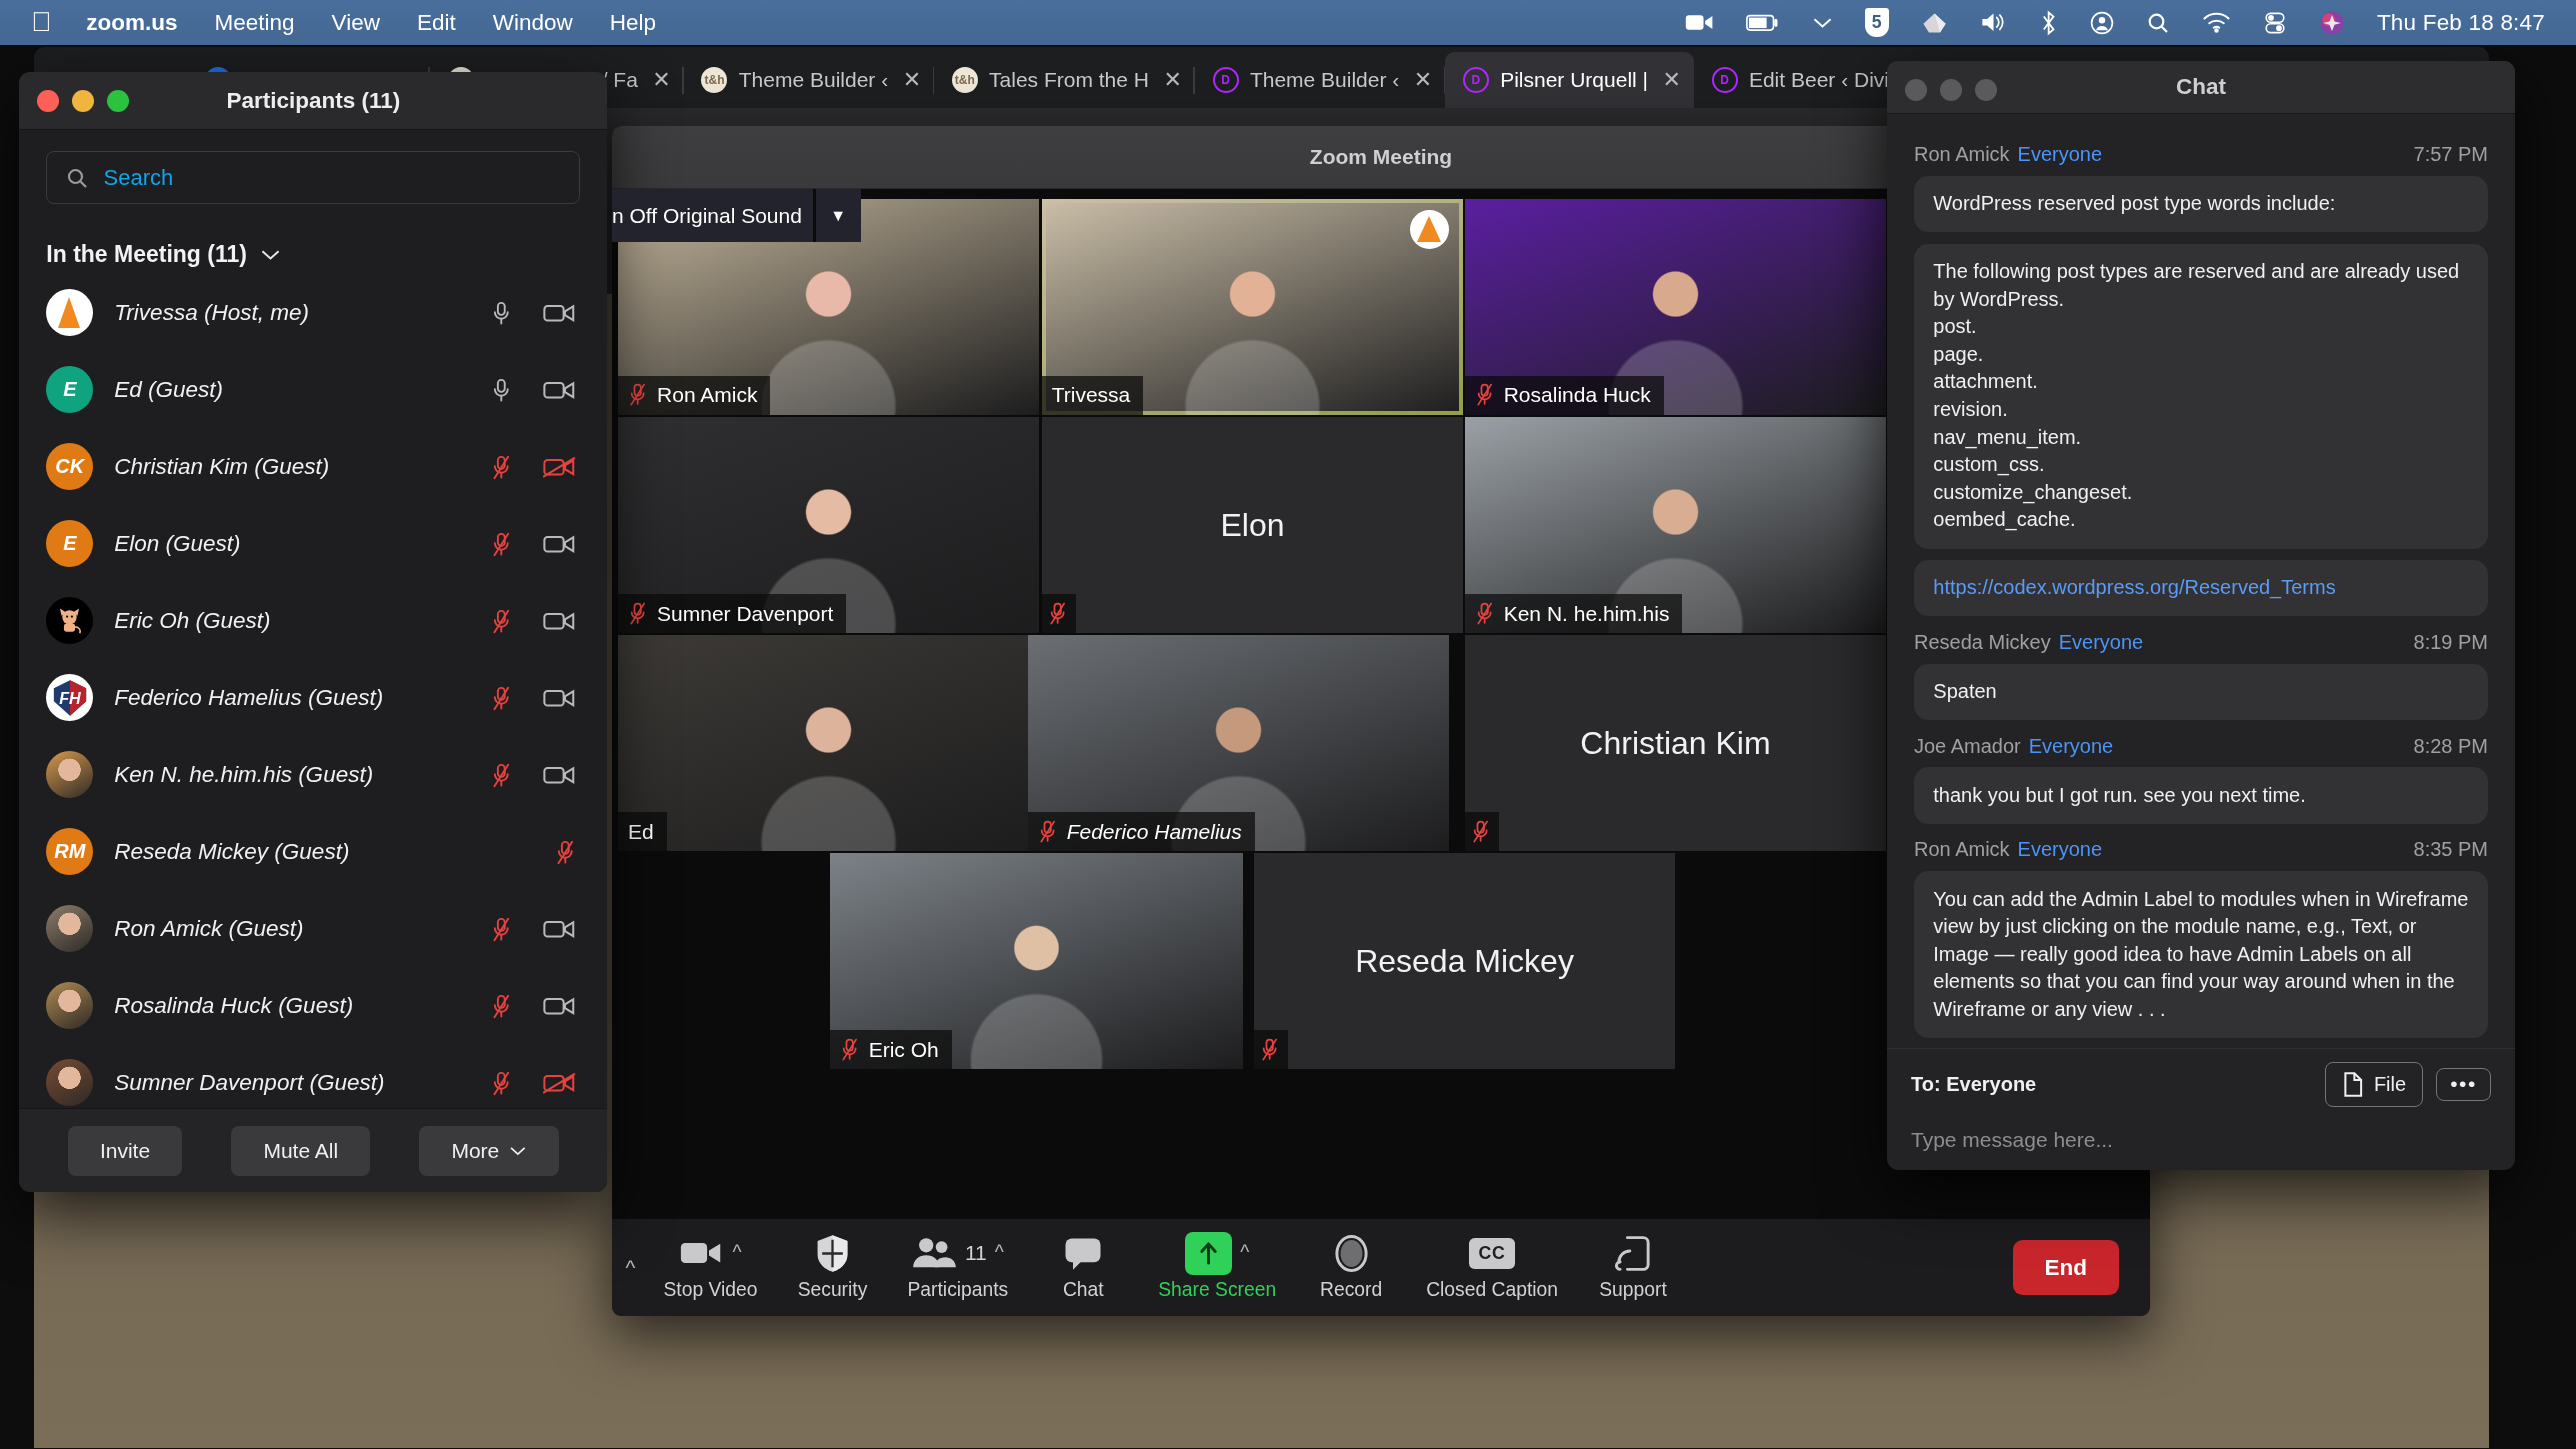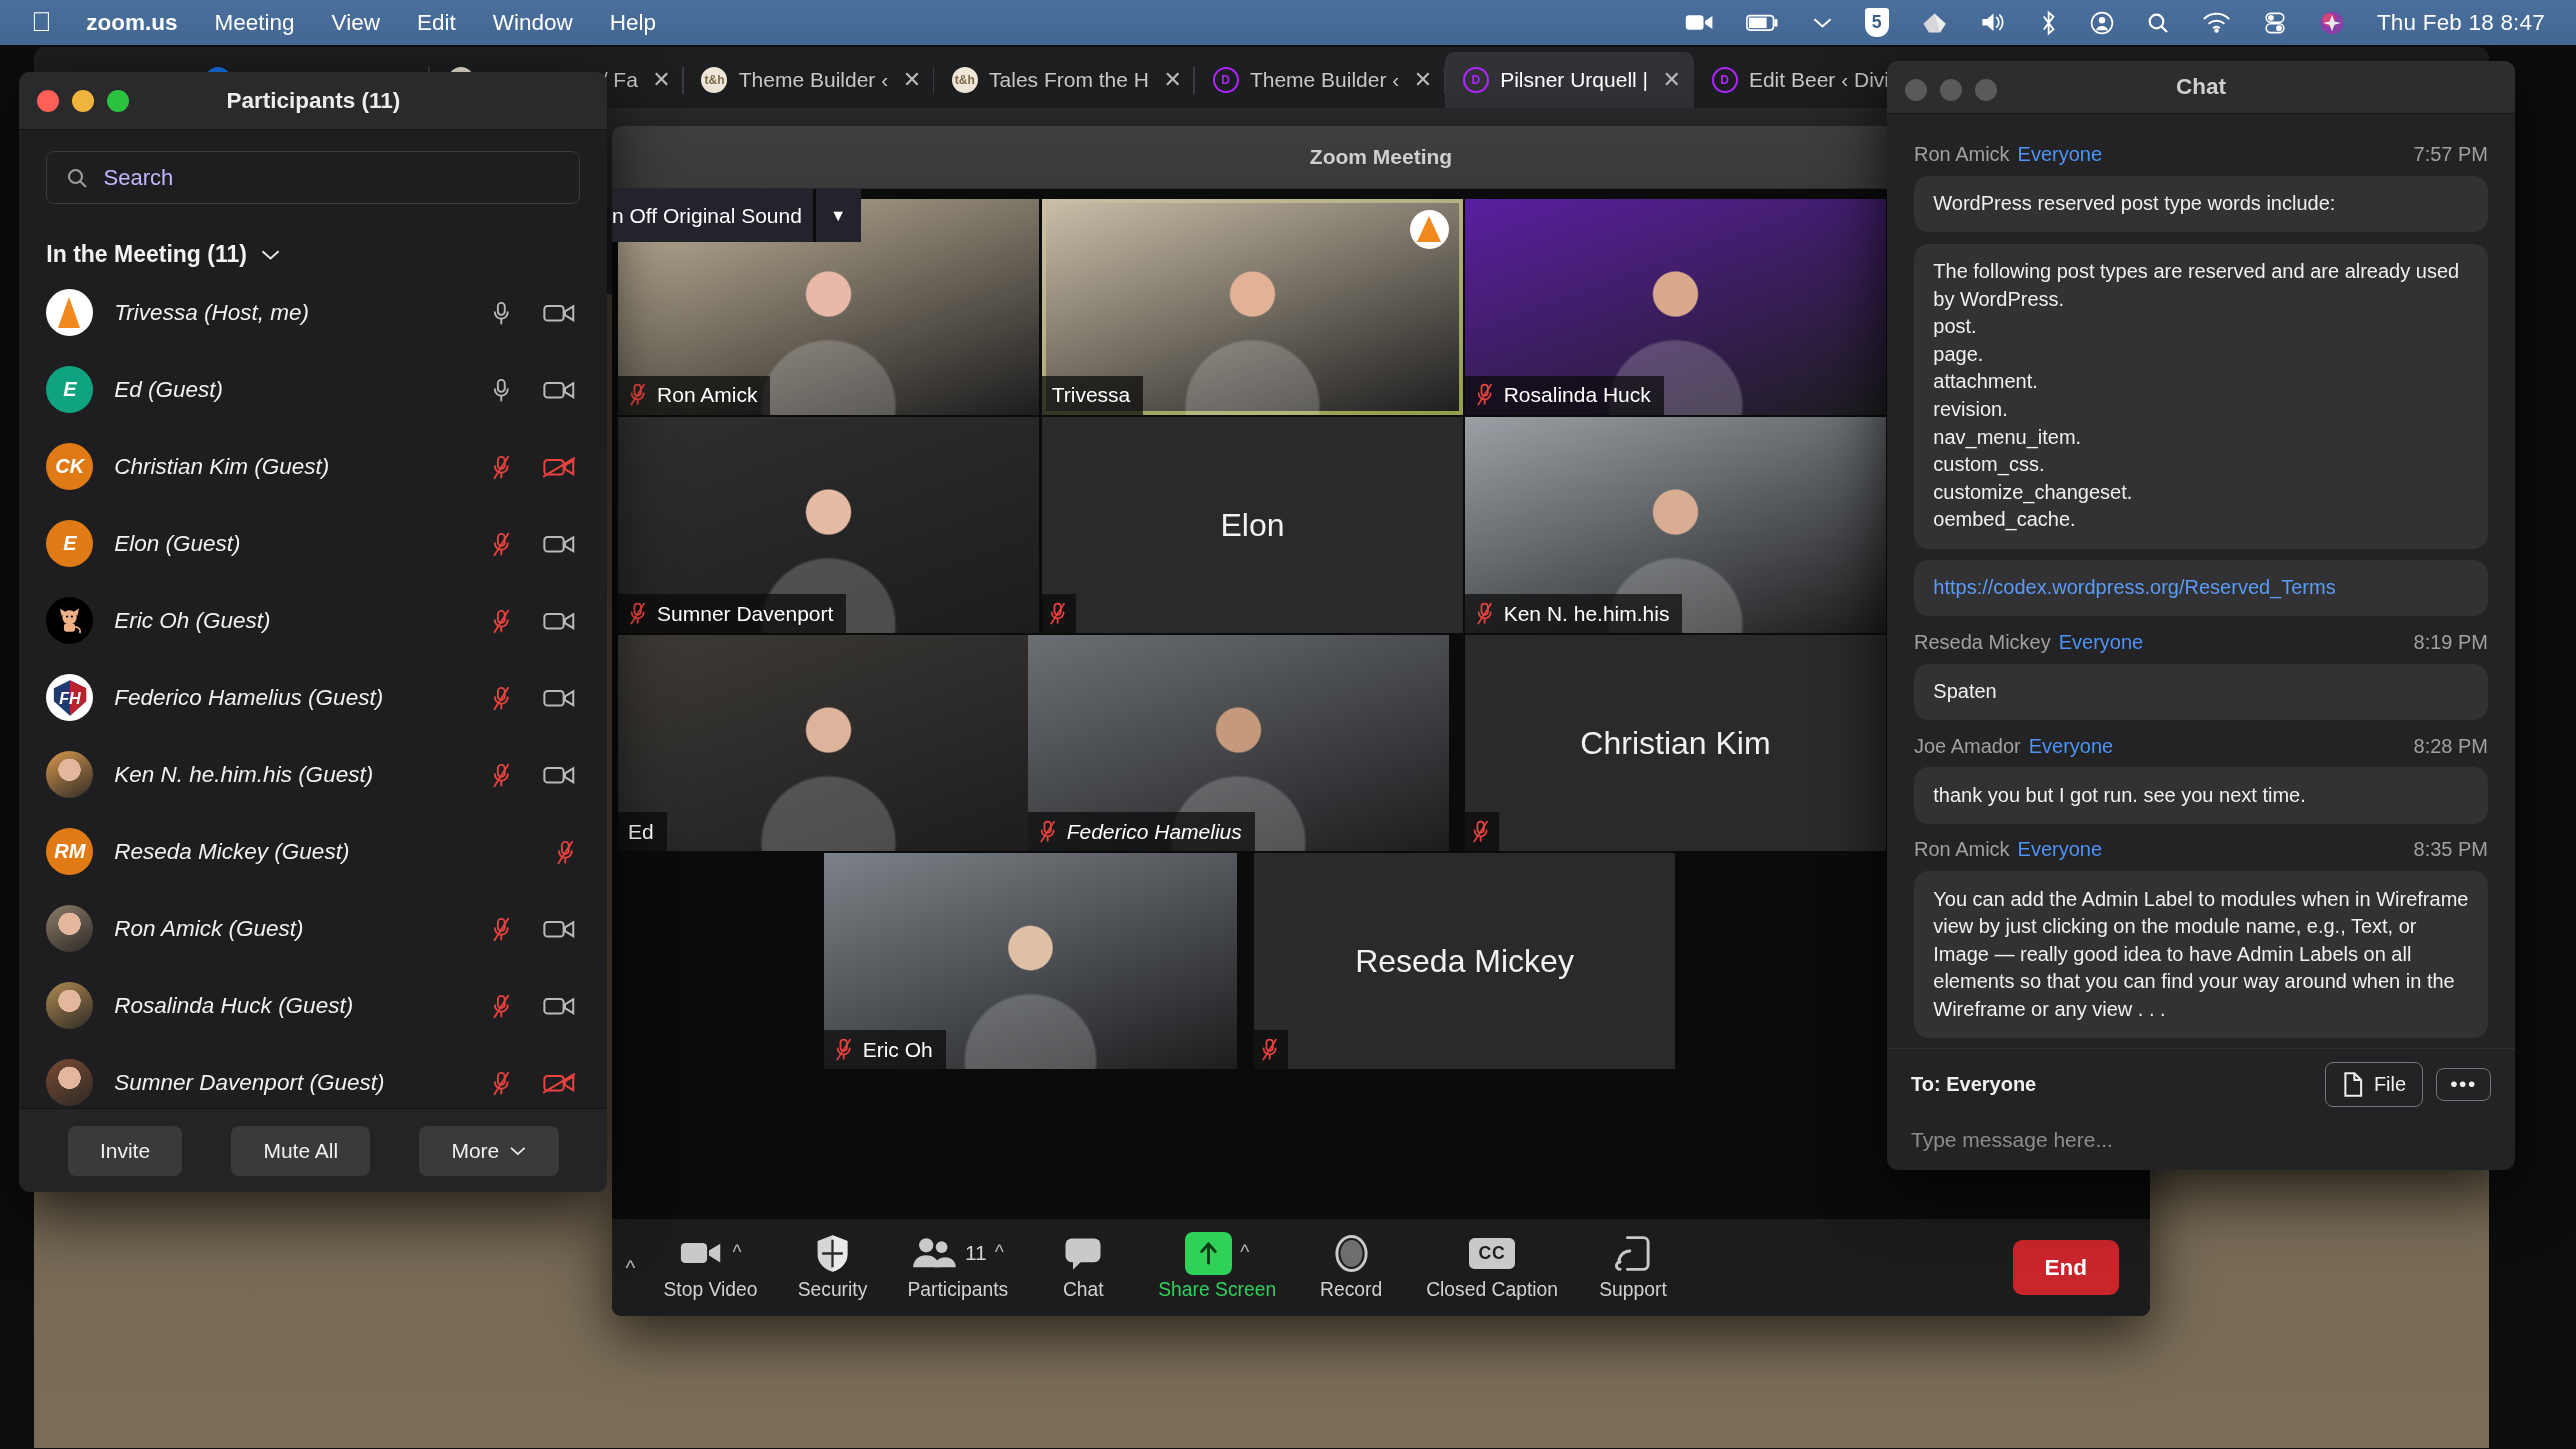--- a/index.html
+++ b/index.html
@@ -136,21 +136,21 @@
   }
   .pw-title { position:relative; height:58px; background:#2a2a2c;
     display:flex; align-items:center; justify-content:center;
     color:#ededef; font-size:22.5px; font-weight:bold; border-bottom:0.8px solid #161618;}
   .traffic { position:absolute; left:17.7px; top:17.7px; display:flex; gap:13px; }
   .traffic i { width:22px; height:22px; border-radius:50%; display:block; }
   .t-red { background:#fe5f57; } .t-yel { background:#f0b53e; } .t-grn { background:#2ac23f; }
   .t-dim { background:#5a5a5c; }
   .pw-searchwrap { padding:21px 27px 8px 27px; }
   .pw-search { height:53px; border:1.6px solid #3b3b3e; border-radius:8px;
-     display:flex; align-items:center; gap:14.5px; padding:0 17.7px; color:#c4b5fd; font-size:22px;}
+     display:flex; align-items:center; gap:14.5px; padding:0 17.7px; color:#0ea5e9; font-size:22px;}
   .pw-section { color:#f2f2f4; font-weight:bold; font-size:23px;
      padding:29px 27px 6.4px 27px; display:flex; align-items:center; gap:13px;}
   .pw-list { flex:1; overflow:hidden; }
   .prow { display:flex; align-items:center; height:77px; padding:0 31px 0 27px; gap:21px;font-style:italic; }
   .prow .pname { flex:1; color:#f1f1f3; font-size:22.5px; white-space:nowrap; }
   .prow .picons { display:flex; align-items:center; gap:31px; }
   .av { width:47px;height:47px;border-radius:50%; flex:none; overflow:hidden; position:relative;
         display:flex;align-items:center;justify-content:center; color:#fff; font-size:20px; font-weight:bold;}
   .pw-footer { height:84px; background:#242426; border-top:0.8px solid #151517;
       display:flex; align-items:center; justify-content:space-around; padding:0 24px;}
@@ -389,21 +389,21 @@
                   <span class="micmute">
               <svg class="svgico" width="19.3" height="24" viewBox="0 0 24 30" fill="none" stroke="#e8423f" stroke-width="2.2" stroke-linecap="round">
      <rect x="8" y="2" width="8" height="14" rx="4"></rect>
      <path d="M4.5 13a7.5 7.5 0 0 0 15 0"></path>
                 <line x1="12" y1="20.5" x2="12" y2="26"></line>
      <line x1="4" y1="27" x2="20" y2="2"></line>
               </svg>
             </span>
           </div>
         </div>
-        <div class="cell" style="left: 212px; top: 664px; width: 413px; height: 216px; text-decoration: underline;">
+        <div class="cell" style="left: 218px; top: 664px; width: 413px; height: 216px; text-decoration: underline;">
           <div class="photo" style="background:
           radial-gradient(circle at 50% 44%, #e0c0a5 0 9%, transparent 9.6%),
           radial-gradient(ellipse at 50% 96%, rgba(255,255,255,.20) 0 22%, transparent 23%),
           linear-gradient(160deg, #7c8288 0%, rgba(0,0,0,.32) 100%);"></div>
           <div class="namebar">
             <span class="micmute">
               <svg class="svgico" width="19.3" height="24" viewBox="0 0 24 30" fill="none" stroke="#e8423f" stroke-width="2.2" stroke-linecap="round">
      <rect x="8" y="2" width="8" height="14" rx="4"></rect>
      <path d="M4.5 13a7.5 7.5 0 0 0 15 0"></path>
                 <line x1="12" y1="20.5" x2="12" y2="26"></line>

